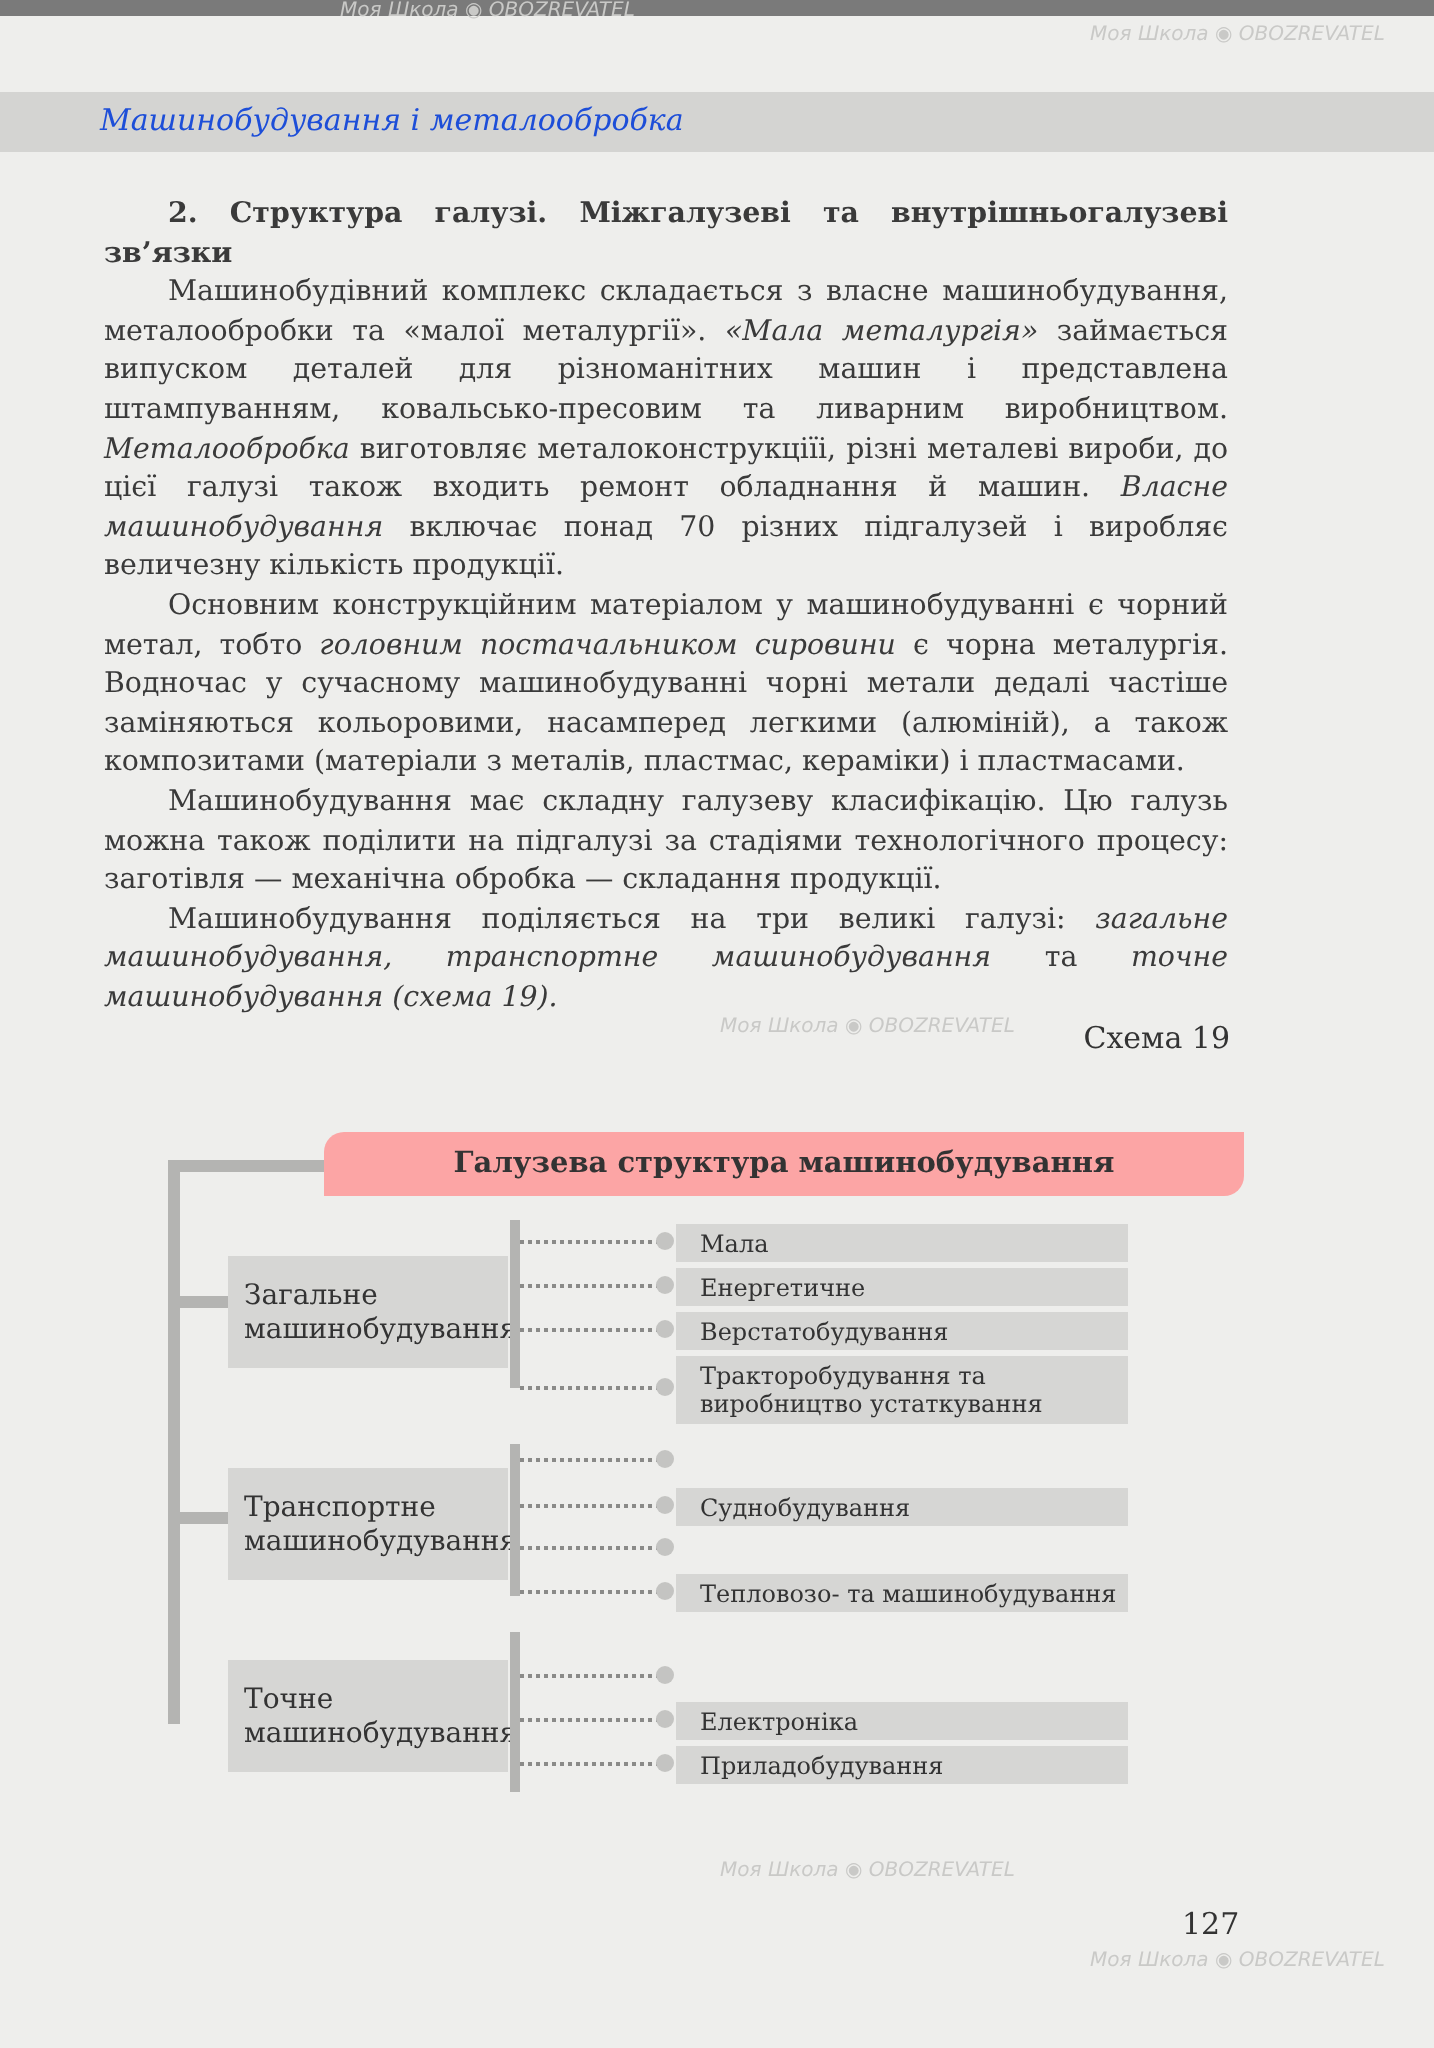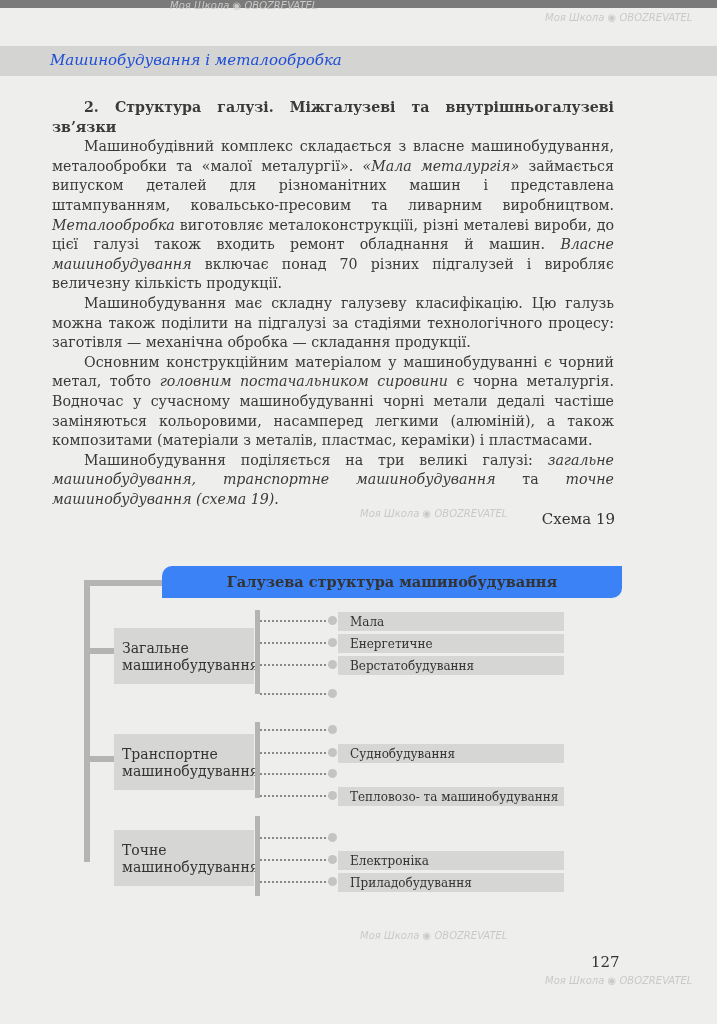--- a/index.html
+++ b/index.html
@@ -20,21 +20,21 @@
   .content { position:absolute; left:52px; top:98px; width:562px; font-size:14.2px; line-height:19.6px; }
   .content p { margin:0; text-align:justify; }
   .content p.indent { text-indent:32px; }
   .section-heading { font-weight:bold; text-indent:32px; margin:0; font-size:14.2px; }
   .it { font-style:italic; }
   .scheme-label { position:absolute; right:102px; top:510px; font-size:15px; color:#333; }
 
   .diagram { position:absolute; left:80px; top:560px; width:540px; height:350px; }
   .diagram-title {
     position:absolute; left:82px; top:6px; width:460px; height:32px;
-    background:#3b82f6; border-radius:10px 0 10px 0;
+    background:#fca5a5; border-radius:10px 0 10px 0;
     font-weight:bold; font-size:14.5px; text-align:center; line-height:32px; color:#333;
   }
   .spine { position:absolute; left:4px; top:20px; width:6px; height:282px; background:#b4b4b2; }
   .spine-top { position:absolute; left:4px; top:20px; width:80px; height:6px; background:#b4b4b2; }
   .tick { position:absolute; left:10px; width:24px; height:6px; background:#b4b4b2; }
   .group {
     position:absolute; left:34px; width:140px; height:56px;
     background:#d6d6d4; font-size:14px; line-height:17px; padding:12px 0 0 8px; box-sizing:border-box; color:#333;
   }
   .bracket { position:absolute; left:175px; width:5px; background:#b4b4b2; }
@@ -55,22 +55,22 @@
 
 <div class="top-strip"></div>
 
 <div class="running-header">
   <span class="title">Машинобудування і металообробка</span>
 </div>
 
 <div class="content">
   <p class="section-heading">2. Структура галузі. Міжгалузеві та внутрішньогалузеві зв’язки</p>
   <p class="indent"><span>Машинобудівний комплекс складається з власне машинобудування, металообробки та «малої металургії». </span><span class="it">«Мала металургія»</span><span> займається випуском деталей для різноманітних машин і представлена штампуванням, ковальсько-пресовим та ливарним виробництвом. </span><span class="it">Металообробка</span><span> виготовляє металоконструкціїі, різні металеві вироби, до цієї галузі також входить ремонт обладнання й машин. </span><span class="it">Власне машинобудування</span><span> включає понад 70 різних підгалузей і виробляє величезну кількість продукції.</span></p>
+  <p class="indent"><span>Основним конструкційним матеріалом у машинобудуванні є чорний метал, тобто </span><span class="it">головним постачальником сировини</span><span> є чорна металургія. Водночас у сучасному машинобудуванні чорні метали дедалі частіше заміняються кольоровими, насамперед легкими (алюміній), а також композитами (матеріали з металів, пластмас, кераміки) і пластмасами.</span></p>
   <p class="indent"><span>Машинобудування має складну галузеву класифікацію. Цю галузь можна також поділити на підгалузі за стадіями технологічного процесу: заготівля — механічна обробка — складання продукції.</span></p>
-  <p class="indent"><span>Основним конструкційним матеріалом у машинобудуванні є чорний метал, тобто </span><span class="it">головним постачальником сировини</span><span> є чорна металургія. Водночас у сучасному машинобудуванні чорні метали дедалі частіше заміняються кольоровими, насамперед легкими (алюміній), а також композитами (матеріали з металів, пластмас, кераміки) і пластмасами.</span></p>
   <p class="indent"><span>Машинобудування поділяється на три великі галузі: </span><span class="it">загальне машинобудування, транспортне машинобудування</span><span> та </span><span class="it">точне машинобудування (схема 19).</span></p>
 </div>
 
 <div class="scheme-label">Схема 19</div>
 
 <div class="diagram">
   <div class="spine-top"></div>
   <div class="spine"></div>
   <div class="diagram-title">Галузева структура машинобудування</div>
 
@@ -81,20 +81,21 @@
   <div class="dot" style="top:56px"></div>
   <div class="sub" style="top:52px;height:19px">Мала</div>
   <div class="leader" style="top:82px"></div>
   <div class="dot" style="top:78px"></div>
   <div class="sub" style="top:74px;height:19px">Енергетичне</div>
   <div class="leader" style="top:104px"></div>
   <div class="dot" style="top:100px"></div>
   <div class="sub" style="top:96px;height:19px">Верстатобудування</div>
   <div class="leader" style="top:133px"></div>
   <div class="dot" style="top:129px"></div>
+  <div class="sub" style="top:118px;height:34px">Тракторобудування та виробництво устаткування</div>
 
   <div class="tick" style="top:196px"></div>
   <div class="group" style="top:174px">Транспортне машинобудування</div>
   <div class="bracket" style="top:162px;height:76px"></div>
   <div class="leader" style="top:169px"></div>
   <div class="dot" style="top:165px"></div>
   <div class="leader" style="top:192px"></div>
   <div class="dot" style="top:188px"></div>
   <div class="sub" style="top:184px;height:19px">Суднобудування</div>
   <div class="leader" style="top:213px"></div>

